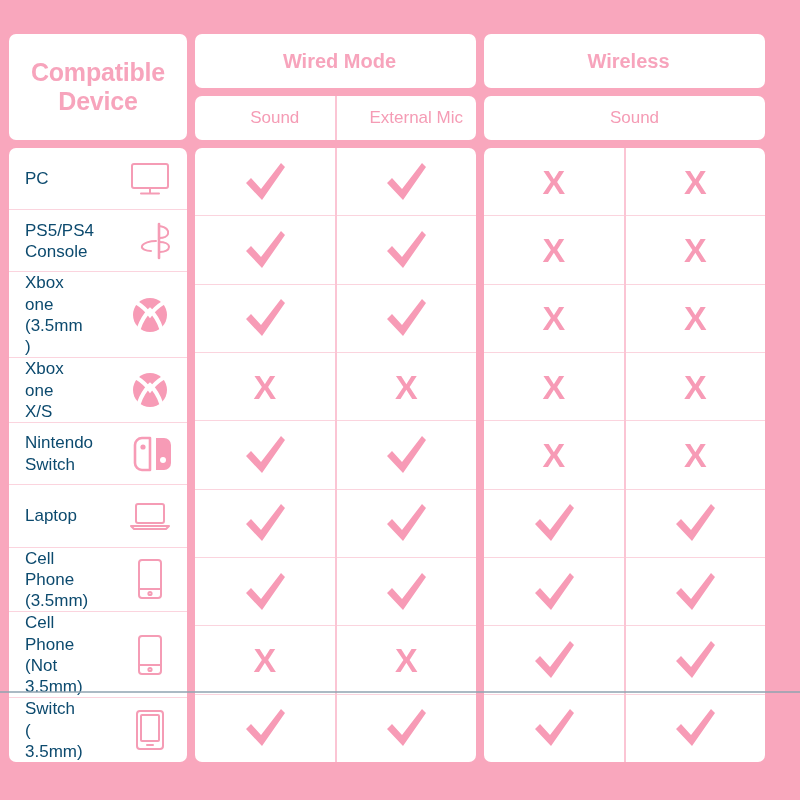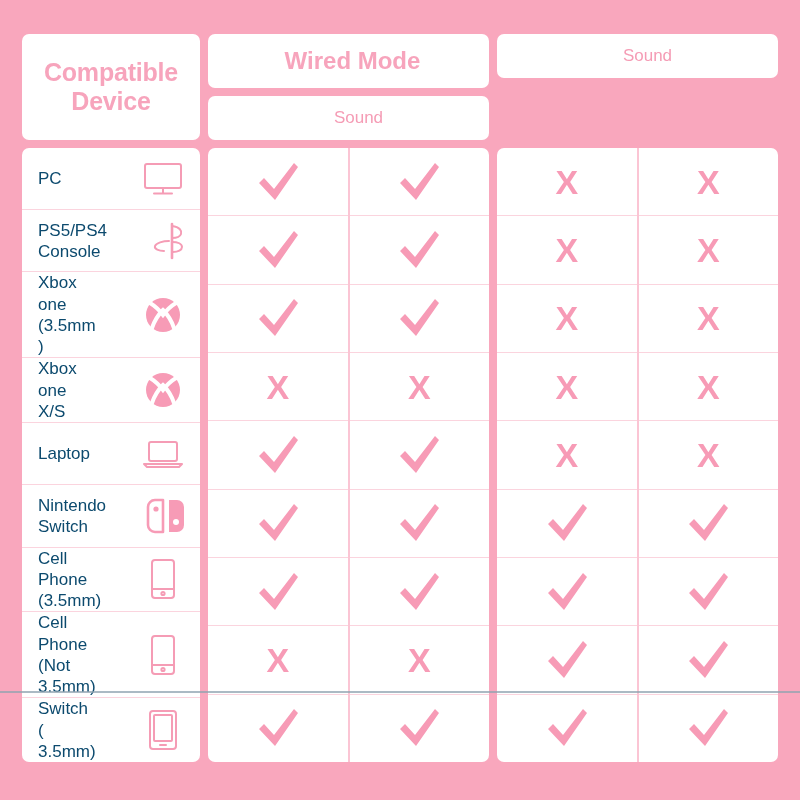--- a/index.html
+++ b/index.html
@@ -10,21 +10,21 @@
     width: 800px;
     height: 800px;
     background: #f9a7bd;
     font-family: "Liberation Sans", sans-serif;
     overflow: hidden;
     position: relative;
   }
 
   #table-wrap {
     position: absolute;
-    left: 22px;
+    left: 9px;
     top: 34px;
     width: 756px;
     height: 728px;
   }
 
   
   .header-block {
     display: flex;
     width: 100%;
     height: 106px;
@@ -59,21 +59,21 @@
   }
 
   .group-title {
     background: #ffffff;
     border-radius: 7px;
     height: 54px;
     display: flex;
     align-items: center;
     justify-content: center;
     color: #f7a4bc;
-    font-size: 24px;
+    font-size: 20px;
     font-weight: bold;
     padding-left: 8px;
   }
 
   .group-subs {
     background: #ffffff;
     border-radius: 7px;
     height: 44px;
     display: flex;
     align-items: stretch;
@@ -191,24 +191,26 @@
   <div class="header-block">
     <div class="hdr-device">
       <div class="line">Compatible</div>
       <div class="line">Device</div>
     </div>
 
     <div class="group-col">
       <div class="group-title">Wired Mode</div>
       <div class="group-subs">
         <div class="sub">Sound</div>
+        <div class="sub">External Mic</div>
       </div>
     </div>
 
     <div class="group-col">
+      <div class="group-title">Wireless</div>
       <div class="group-subs">
         <div class="sub">Sound</div>
       </div>
     </div>
   </div>
 
   <div class="body-block">
     <div class="col-device" id="device-column">
         <div class="dev-cell">
           <div class="dev-label">PC</div>
@@ -248,41 +250,41 @@
 X/S</div>
           <div class="dev-icon">
             <svg width="40" height="40" viewBox="0 0 40 40">
               <circle cx="20" cy="20" r="17" fill="#f79bb6"></circle>
               <path d="M9 33 C12 24 17 18 20 15 C23 18 28 24 31 33" fill="none" stroke="#ffffff" stroke-width="4" stroke-linecap="round"></path>
               <path d="M7 8 C12 11 17 16 20 20 C23 16 28 11 33 8" fill="none" stroke="#ffffff" stroke-width="4" stroke-linecap="round"></path>
             </svg>
           </div>
         </div>
         <div class="dev-cell">
-          <div class="dev-label">Laptop</div>
-          <div class="dev-icon">
-            <svg width="44" height="32" viewBox="0 0 44 32">
-              <rect x="8" y="4" width="28" height="19" rx="2" fill="none" stroke="#f59cb5" stroke-width="2" stroke-linecap="round" stroke-linejoin="round"></rect>
-              <path d="M3 26 H41 L38 29 H6 Z" fill="none" stroke="#f59cb5" stroke-width="2" stroke-linecap="round" stroke-linejoin="round"></path>
-            </svg>
-          </div>
-        </div>
-        <div class="dev-cell">
           <div class="dev-label">Nintendo
 Switch</div>
           <div class="dev-icon">
             <svg width="42" height="36" viewBox="0 0 42 36">
               <path d="M17 2 H9 A7 7 0 0 0 2 9 V27 A7 7 0 0 0 9 34 H17 Z" fill="none" stroke="#f79bb6" stroke-width="2.6" stroke-linejoin="round"></path>
               <circle cx="10" cy="11" r="2.6" fill="#f79bb6"></circle>
               <path d="M23 2 H31 A7 7 0 0 1 38 9 V27 A7 7 0 0 1 31 34 H23 Z" fill="#f79bb6"></path>
               <circle cx="30" cy="24" r="3" fill="#ffffff"></circle>
             </svg>
           </div>
         </div>
         <div class="dev-cell">
+          <div class="dev-label">Laptop</div>
+          <div class="dev-icon">
+            <svg width="44" height="32" viewBox="0 0 44 32">
+              <rect x="8" y="4" width="28" height="19" rx="2" fill="none" stroke="#f59cb5" stroke-width="2" stroke-linecap="round" stroke-linejoin="round"></rect>
+              <path d="M3 26 H41 L38 29 H6 Z" fill="none" stroke="#f59cb5" stroke-width="2" stroke-linecap="round" stroke-linejoin="round"></path>
+            </svg>
+          </div>
+        </div>
+        <div class="dev-cell">
           <div class="dev-label">Cell Phone
 (3.5mm)</div>
           <div class="dev-icon">
             <svg width="30" height="42" viewBox="0 0 30 42">
               <rect x="4" y="2" width="22" height="38" rx="3" fill="none" stroke="#f59cb5" stroke-width="2" stroke-linecap="round" stroke-linejoin="round"></rect>
               <line x1="4" y1="31" x2="26" y2="31" fill="none" stroke="#f59cb5" stroke-width="2" stroke-linecap="round" stroke-linejoin="round"></line>
               <circle cx="15" cy="35.5" r="1.6" fill="none" stroke="#f59cb5" stroke-width="2" stroke-linecap="round" stroke-linejoin="round"></circle>
             </svg>
           </div>
         </div>

